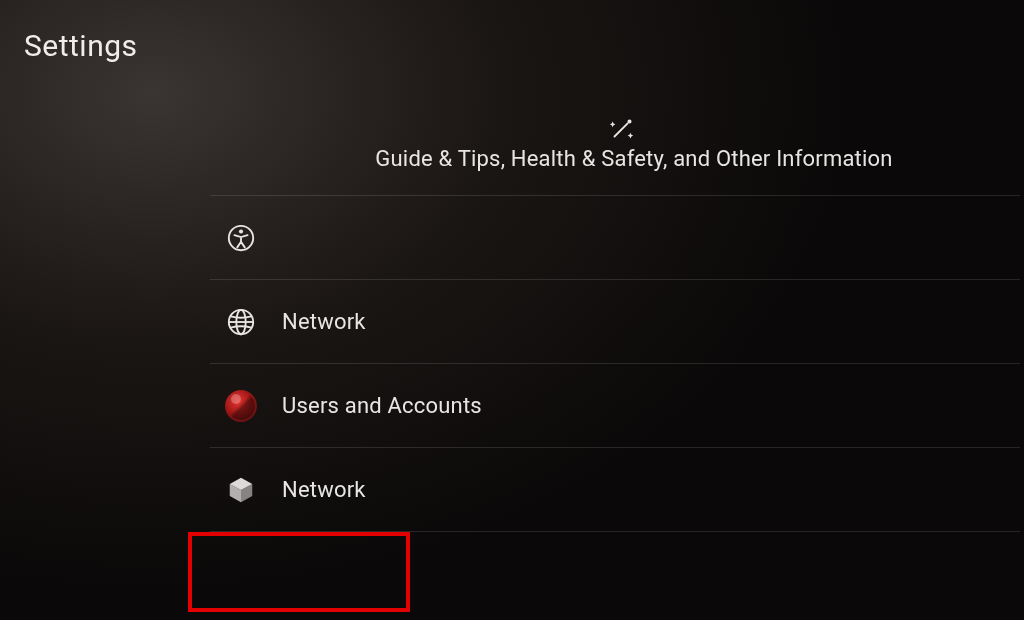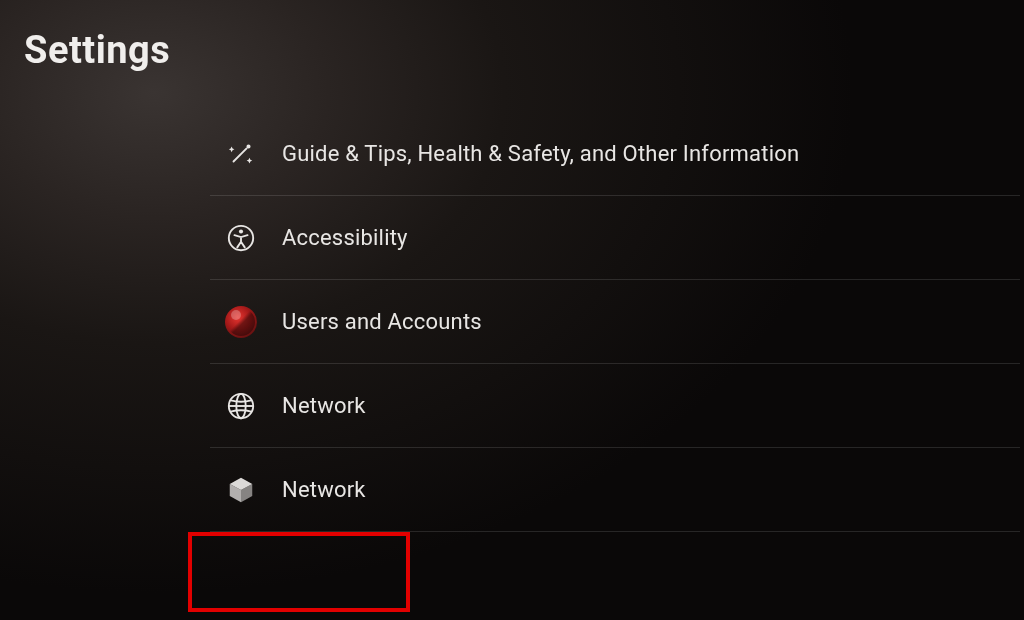--- a/index.html
+++ b/index.html
@@ -13,42 +13,43 @@
       background: radial-gradient(ellipse 700px 500px at 15% 15%, #3a3432 0%, #2a2422 25%, #1a1614 50%, #0a0808 100%);
       font-family: -apple-system, BlinkMacSystemFont, "Segoe UI", Roboto, sans-serif;
       color: #e8e6e4;
       overflow: hidden;
       position: relative;
     }
     .page-title {
       position: absolute;
       top: 28px;
       left: 24px;
-      font-size: 38px;
-      font-weight: 700;
+      font-size: 30px;
+      font-weight: 400;
       letter-spacing: 0.5px;
       color: #f0eeec;
     }
     .menu-container {
       position: absolute;
       top: 112px;
       left: 210px;
       right: 0;
       width: 810px;
     }
     .menu-item {
       display: flex;
       align-items: center;
       height: 84px;
       padding-left: 14px;
       border-bottom: 1px solid rgba(255,255,255,0.12);
       cursor: pointer;
     }
     .menu-item:first-child {
       border-top: none;
+      flex-direction: column;
     }
     .menu-item:last-child {
       border-bottom: none;
     }
     .icon-wrap {
       width: 34px;
       height: 34px;
       display: flex;
       align-items: center;
       justify-content: center;
@@ -123,41 +124,40 @@
   </div>
 
   <div class="menu-item">
     <span class="icon-wrap">
       <svg width="30" height="30" viewBox="0 0 32 32" fill="none" stroke="#e8e6e4" stroke-width="2">
         <circle cx="16" cy="16" r="13"></circle>
         <circle cx="16" cy="9" r="2.2" fill="#e8e6e4" stroke="none"></circle>
         <path d="M9 13 L16 15 L23 13 M16 15 L16 20 M16 20 L12 26 M16 20 L20 26" stroke-linecap="round"></path>
       </svg>
     </span>
-    <span class="menu-label">Accessibility</span>
-  </div>
-
-  <div class="menu-item">
-    <span class="icon-wrap">
-      <div class="avatar-icon"></div>
-    </span>
-    <span class="menu-label">Users and Accounts</span>
   </div>
 
   <div class="menu-item">
     <span class="icon-wrap">
       <svg width="30" height="30" viewBox="0 0 32 32" fill="none" stroke="#e8e6e4" stroke-width="2">
         <circle cx="16" cy="16" r="13"></circle>
         <ellipse cx="16" cy="16" rx="5" ry="13"></ellipse>
         <line x1="3" y1="16" x2="29" y2="16"></line>
         <path d="M5 10 Q16 13 27 10" fill="none"></path>
         <path d="M5 22 Q16 19 27 22" fill="none"></path>
       </svg>
     </span>
     <span class="menu-label">Network</span>
+  </div>
+
+  <div class="menu-item">
+    <span class="icon-wrap">
+      <div class="avatar-icon"></div>
+    </span>
+    <span class="menu-label">Users and Accounts</span>
   </div>
 
 
   <div class="menu-item">
     <span class="icon-wrap">
       <svg width="30" height="30" viewBox="0 0 32 32" fill="#e8e6e4">
         <path d="M16 3 L28 9.5 L16 16 L4 9.5 Z" opacity="0.95"></path>
         <path d="M4 9.5 L4 22.5 L16 29 L16 16 Z" opacity="0.75"></path>
         <path d="M28 9.5 L28 22.5 L16 29 L16 16 Z" opacity="0.55"></path>
       </svg>

